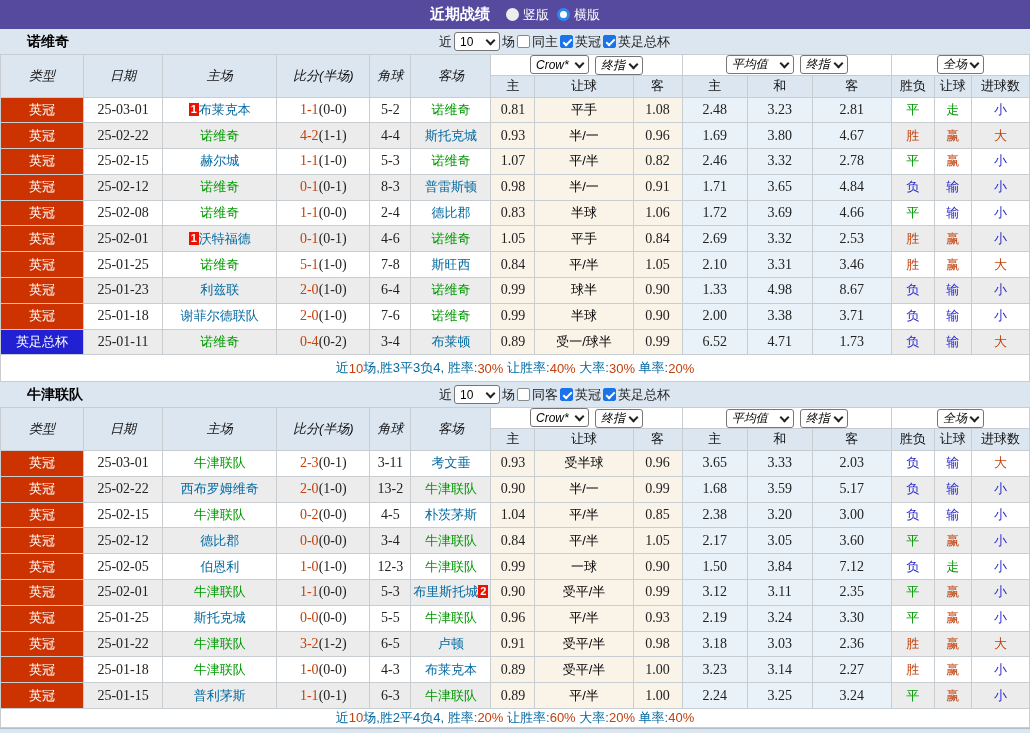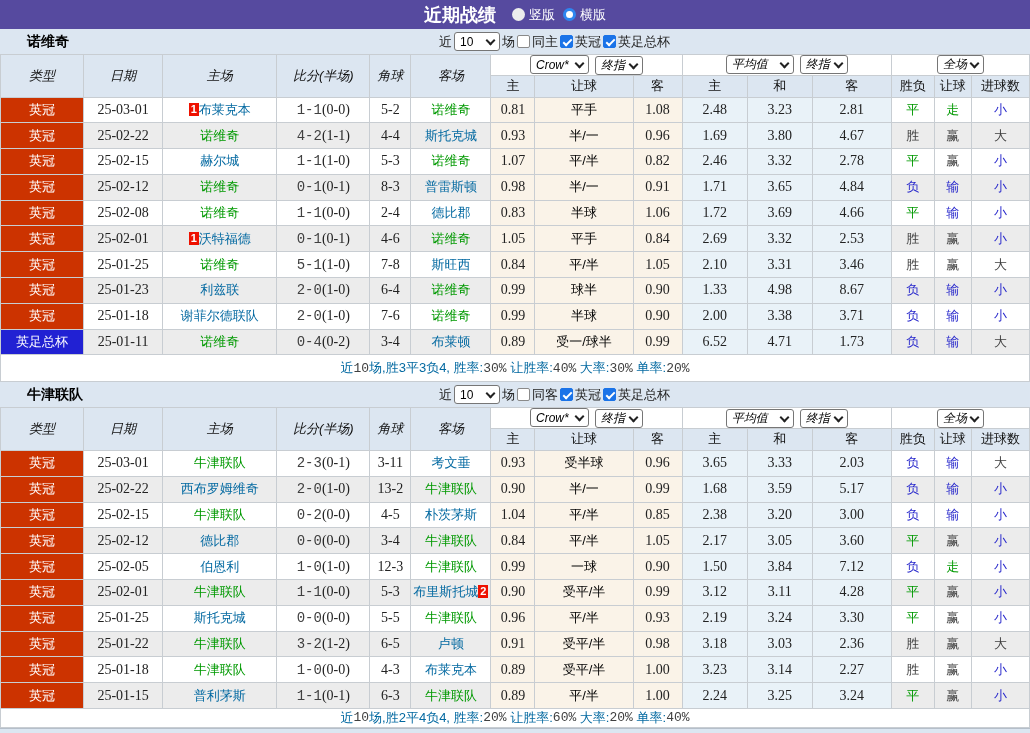--- a/index.html
+++ b/index.html
@@ -1,18 +1,18 @@
 <!DOCTYPE html>
 <html><head>
 <meta charset="utf-8">
 <style>
   html,body{margin:0;padding:0;}
   body{width:1030px;font-family:"Liberation Sans",sans-serif;background:#fff;}
   .topbar{height:29px;background:#564a9f;color:#fff;display:flex;align-items:center;justify-content:center;font-size:13px;}
-  .tb-title{font-weight:bold;font-size:18px;margin-right:8px;}
+  .tb-title{font-weight:bold;font-size:15px;margin-right:8px;}
   .radio{width:13px;height:13px;border-radius:50%;display:inline-block;margin:0 4px 0 8px;box-sizing:border-box;}
   .radio.plain{background:#ededed;}
   .radio.checked{background:#fff;border:3px solid #2e86f0;}
   .teambar{height:25px;background:#dce6f1;position:relative;display:flex;align-items:center;}
   .teamname{font-weight:bold;font-size:14px;margin-left:27px;color:#000;}
   .controls{position:absolute;left:439px;top:0;height:100%;display:flex;align-items:center;font-size:13px;color:#222;}
   .controls > *{margin-right:2px;}
   .selectbox{display:inline-flex;align-items:center;justify-content:space-between;background:#fff;border:1px solid #767676;border-radius:3px;height:19px;padding:0 5px;font-size:12px;color:#000;box-sizing:border-box;}
   .chev{width:5px;height:5px;border:solid #222;border-width:0 2px 2px 0;transform:rotate(45deg);margin:-2px 0 0 4px;}
   .cb{width:13px;height:13px;border:1px solid #8a8a8a;background:#fff;display:inline-block;border-radius:2px;box-sizing:border-box;}
@@ -26,21 +26,21 @@
   tr.h2{height:22px;}
   tbody tr{height:25.8px;}
   .num{font-family:"Liberation Serif",serif;font-size:14px;color:#222;}
   td.type-red{background:#cc3300;color:#fff;}
   td.type-blue{background:#2121d3;color:#fff;}
   tbody tr.even td.plain{background:#ececec;}
   tbody tr.odd td.plain{background:#fff;}
   td.cream{background:#faf3e8;}
   td.lblue{background:#e9f2f8;}
   .tg{color:#009900;}
-  .tr{color:#404040;font-family:Liberation Mono, monospace;}
+  .tr{color:#c2410c;}
   .tb{color:#2929cc;}
   .tk{color:#0369a1;}
   .badge{display:inline-block;background:#ee1100;color:#fff;font-size:11px;font-weight:bold;padding:0 2px;line-height:13px;vertical-align:1px;}
   .summary{height:26px;display:flex;align-items:center;justify-content:center;font-size:13px;border:1px solid #c8cdd2;border-top:none;color:#222;white-space:pre;}
   .bottomstrip{height:5px;background:#dce6f1;border-top:1px solid #b5bfca;}
 </style>
 </head>
 <body>
 
 <div id="app">
@@ -468,21 +468,21 @@
               <td class="plain num">25-02-01</td>
               <td class="plain"><span class="tg">牛津联队</span></td>
               <td class="plain"><span class="num tr">1-1</span><span class="num">(0-0)</span></td>
               <td class="plain num">5-3</td>
               <td class="plain"><span class="tk">布里斯托城</span><span class="badge">2</span></td>
               <td class="cream num">0.90</td>
               <td class="cream">受平/半</td>
               <td class="cream num">0.99</td>
               <td class="lblue num">3.12</td>
               <td class="lblue num">3.11</td>
-              <td class="lblue num">4.28</td>
+              <td class="lblue num">2.35</td>
               <td class="plain tg">平</td>
               <td class="plain tr">赢</td>
               <td class="plain tb">小</td>
             </tr>
             <tr class="odd">
               <td class="type-red">英冠</td>
               <td class="plain num">25-01-25</td>
               <td class="plain"><span class="tk">斯托克城</span></td>
               <td class="plain"><span class="num tr">0-0</span><span class="num">(0-0)</span></td>
               <td class="plain num">5-5</td>

